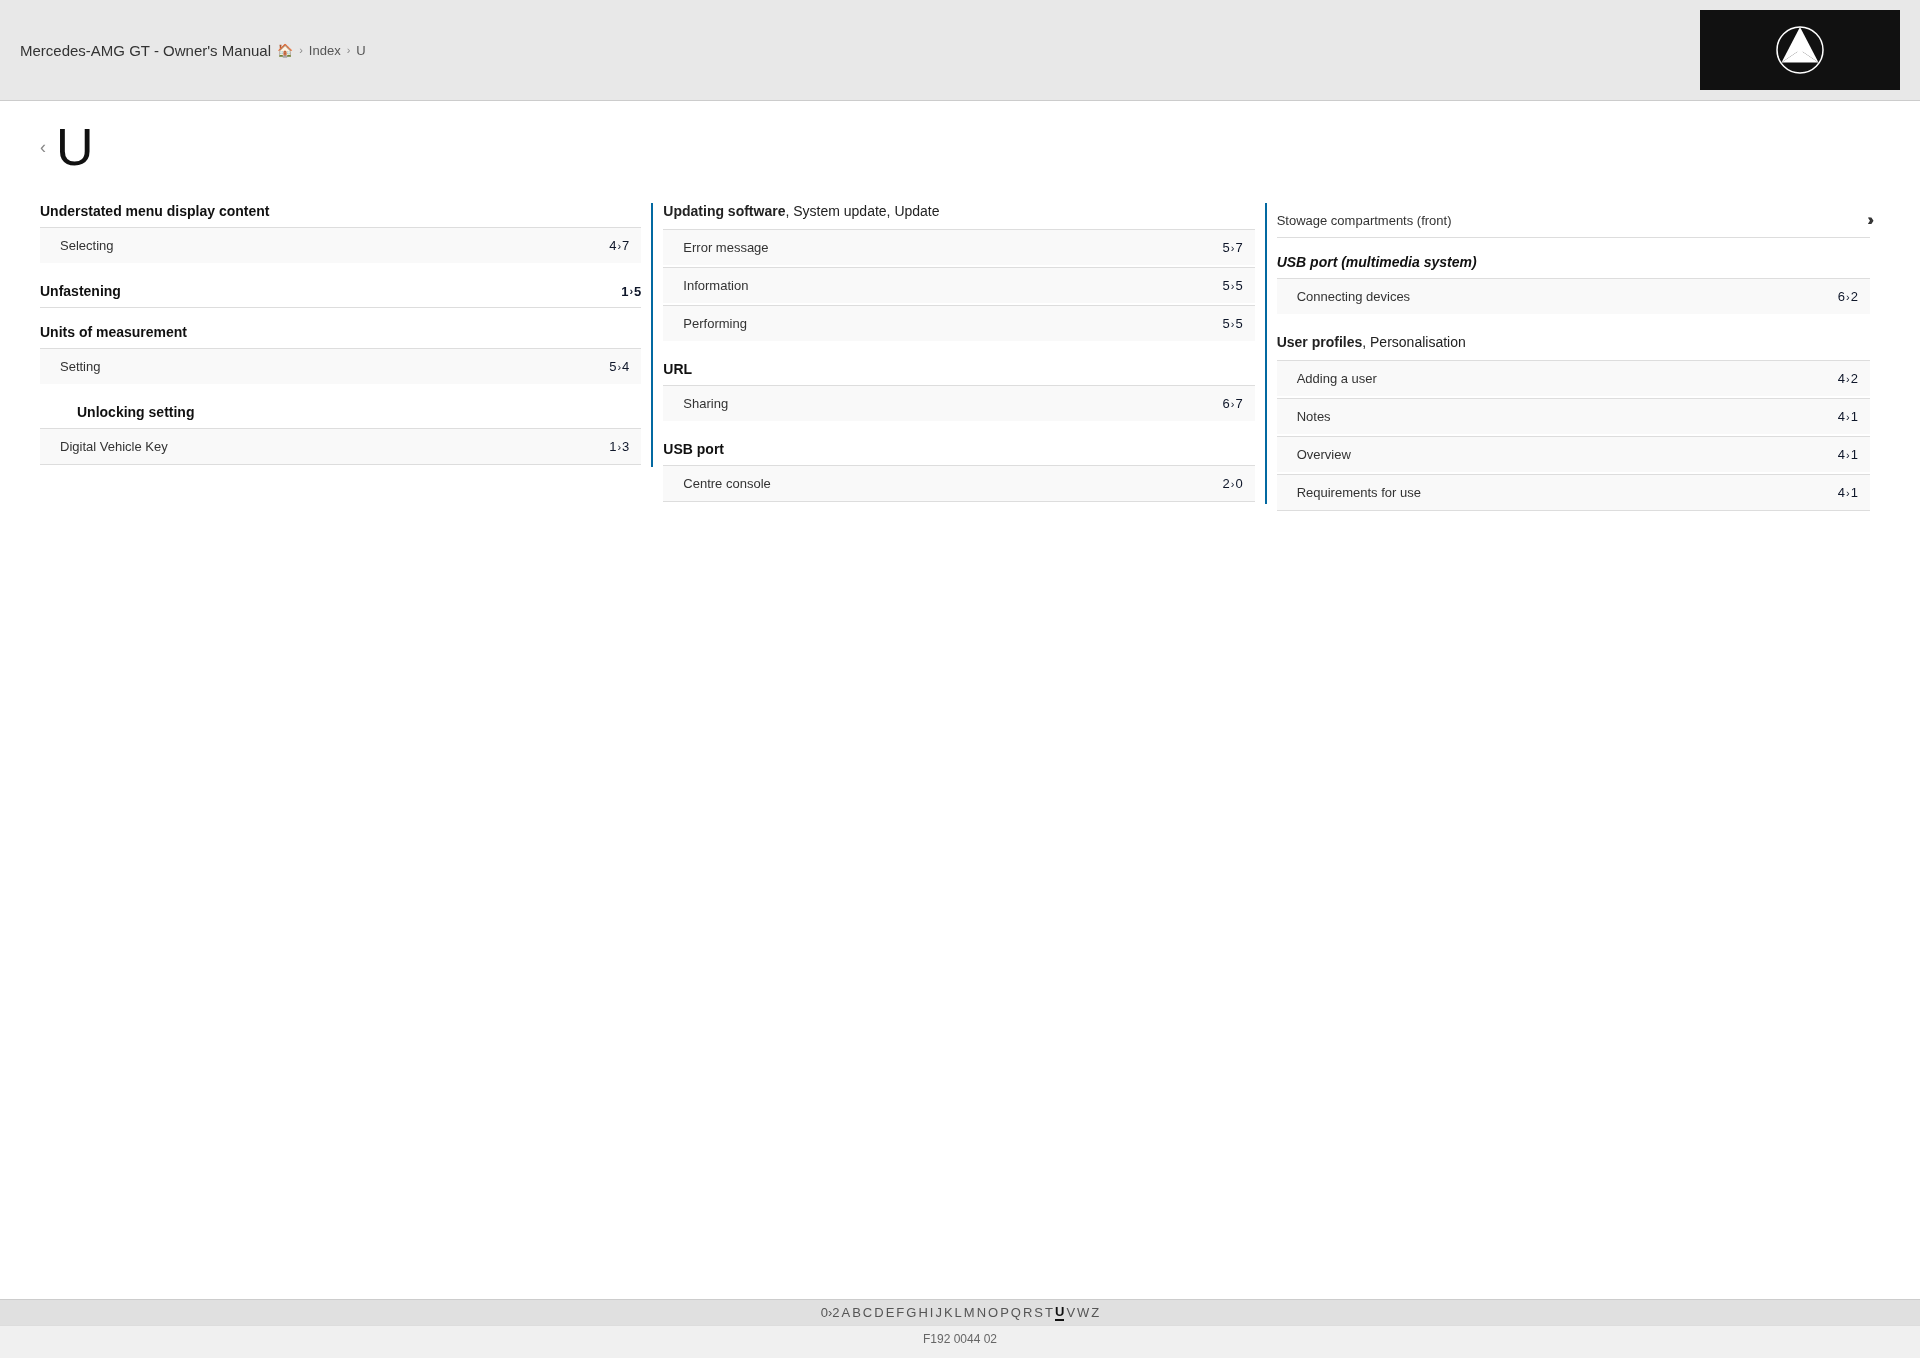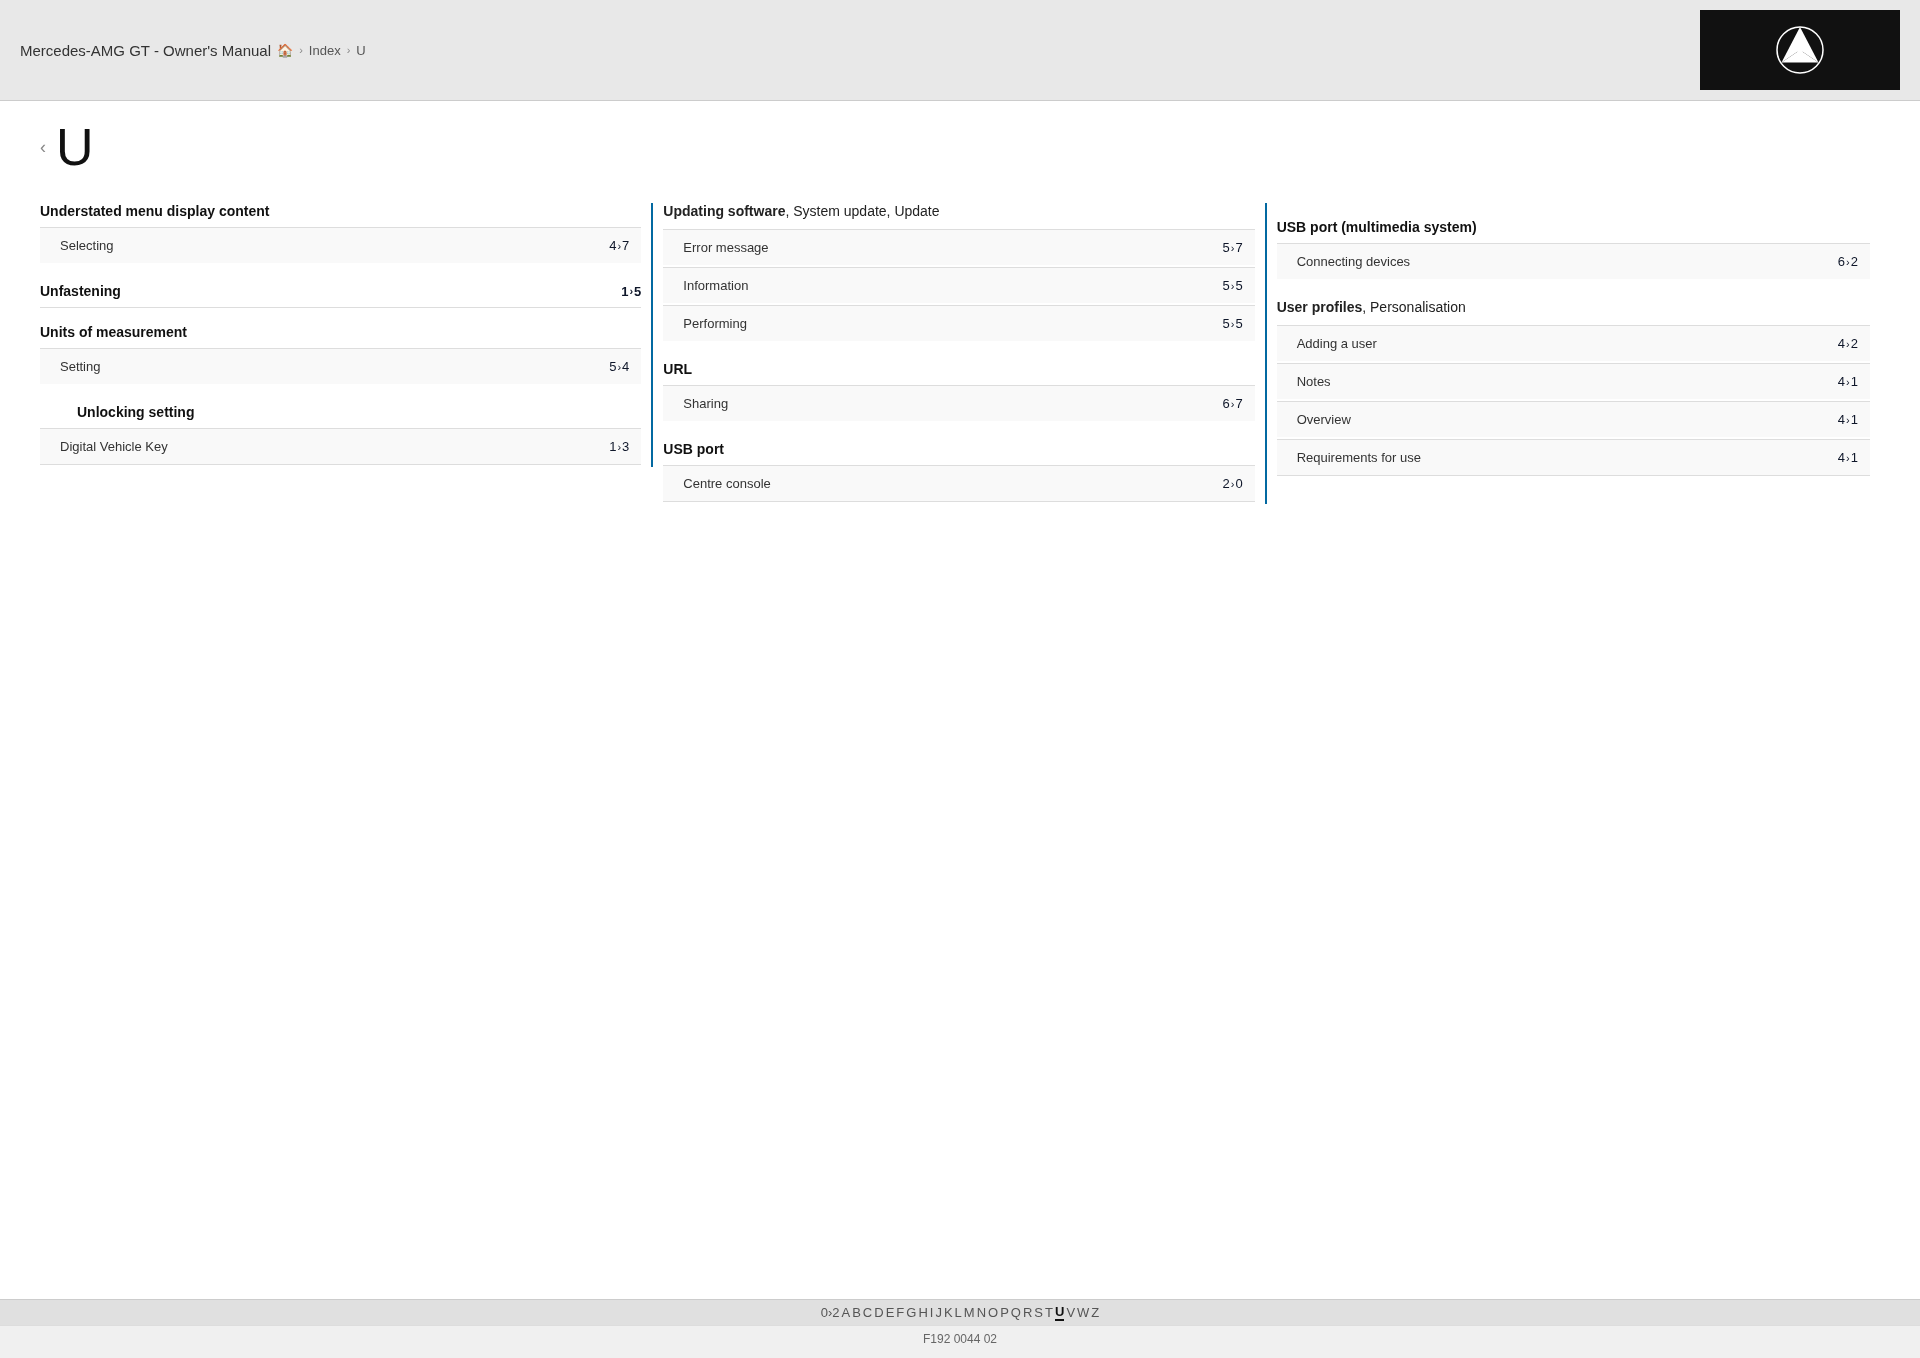--- a/index.html
+++ b/index.html
@@ -254,22 +254,26 @@
 
       <div class="section-heading" style="margin-top:20px;">USB port</div>
       <div class="entry-row">
         <span>Centre console</span>
         <span class="entry-page">2<span class="pg-arrow">›</span>0</span>
       </div>
     </div>
 
     <div class="column">
 
-
-      <div class="section-heading" style="margin-top:16px;">USB port (multimedia system)</div>
+      <div class="top-entry">
+        <span>Stowage compartments (front)</span>
+        <span style="font-size:16px; font-weight:bold; letter-spacing:-4px;">›› </span>
+      </div>
+
+      <div class="section-heading" style="margin-top:16px;font-style:italic;">USB port (multimedia system)</div>
       <div class="entry-row">
         <span>Connecting devices</span>
         <span class="entry-page">6<span class="pg-arrow">›</span>2</span>
       </div>
 
       <div style="margin-top:20px; margin-bottom:10px;">
         <span style="font-weight:bold; font-size:14px;">User profiles</span><span style="font-size:14px;">, Personalisation</span>
       </div>
       <div class="entry-row">
         <span>Adding a user</span>

